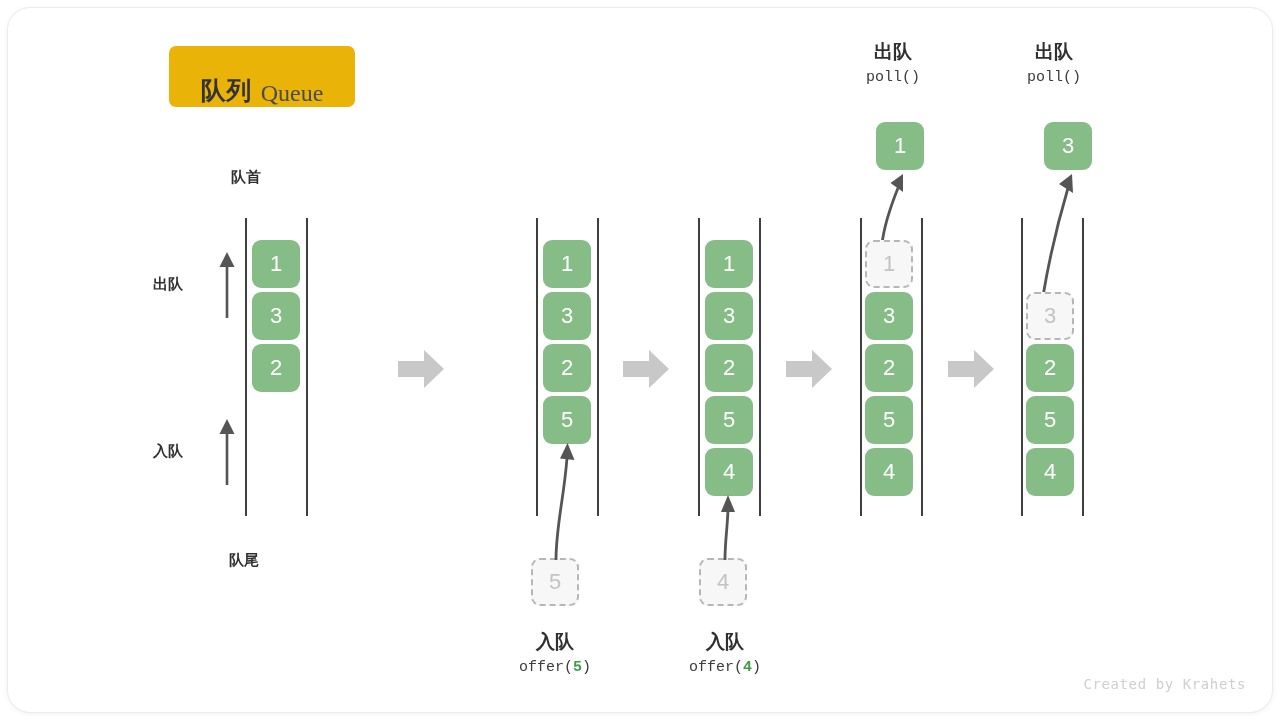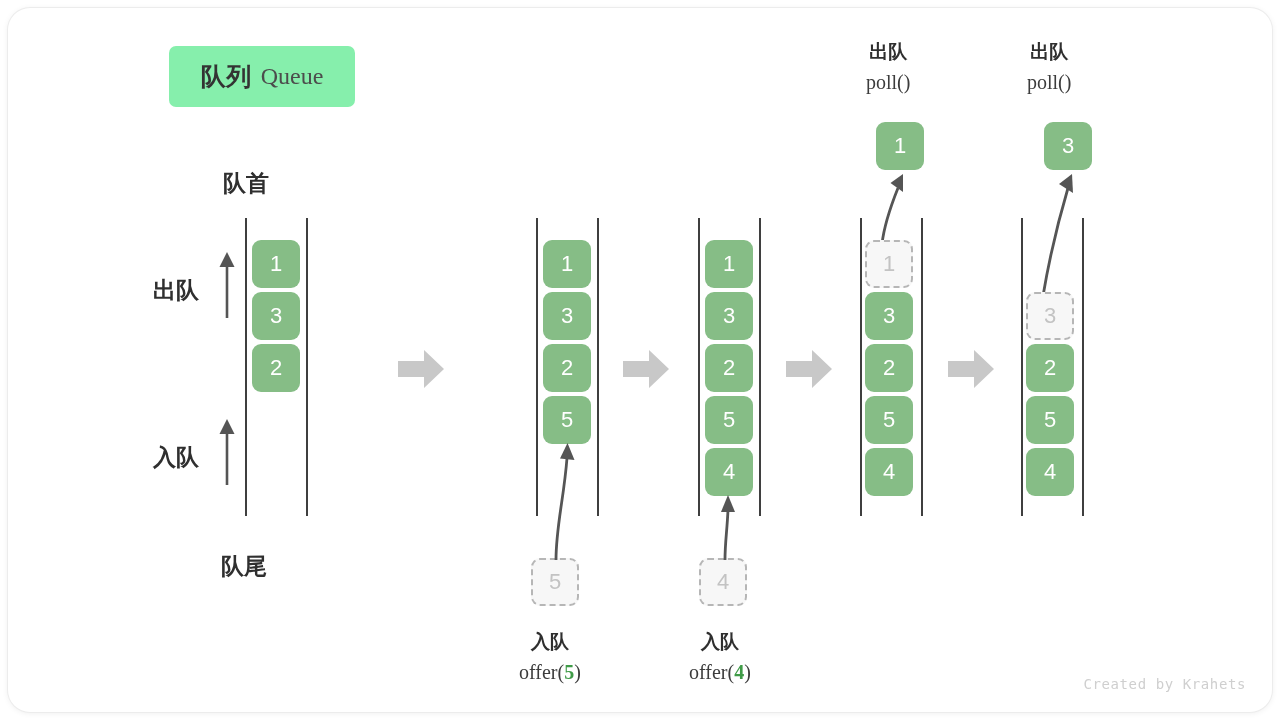--- a/index.html
+++ b/index.html
@@ -24,60 +24,60 @@
     border-radius: 22px;
     box-shadow: 0 0 0 1px #ececec, 0 1px 6px rgba(0,0,0,0.08);
     overflow: hidden;
   }
   .abs { position: absolute; }
 
   
   #title-badge {
     left: 161px; top: 38px;
     width: 186px; height: 61px;
-    background: #86efac;
+    background: #eab308;
     border-radius: 7px;
     display: flex;
-    align-items: center;
+    align-items: flex-end;
     justify-content: center;
     gap: 9px;
   }
   #title-badge .cn {
     font-size: 25px;
     font-weight: bold;
     color: #333333;
     letter-spacing: 0.5px;
   }
   #title-badge .en {
     font-family: Liberation Serif, serif;
     font-size: 24px;
     color: #4c4c4c;
   }
 
   
   .cn-label {
-    font-size: 23px;
+    font-size: 15px;
     font-weight: bold;
     color: #2f2f2f;
     white-space: nowrap;
   }
   .op-label {
     text-align: center;
     white-space: nowrap;
     line-height: 1.52;
   }
   .op-label .cn {
     font-size: 19px;
     font-weight: bold;
     color: #2f2f2f;
     display: block;
   }
   .op-label .code {
-    font-family: Liberation Serif, serif;
-    font-size: 20px;
+    font-family: Liberation Mono, monospace;
+    font-size: 15px;
     color: #3c3c3c;
     display: block;
     letter-spacing: 0px;
   }
   .op-label .code .num {
     color: #3f9b47;
     font-weight: bold;
   }
 
   

